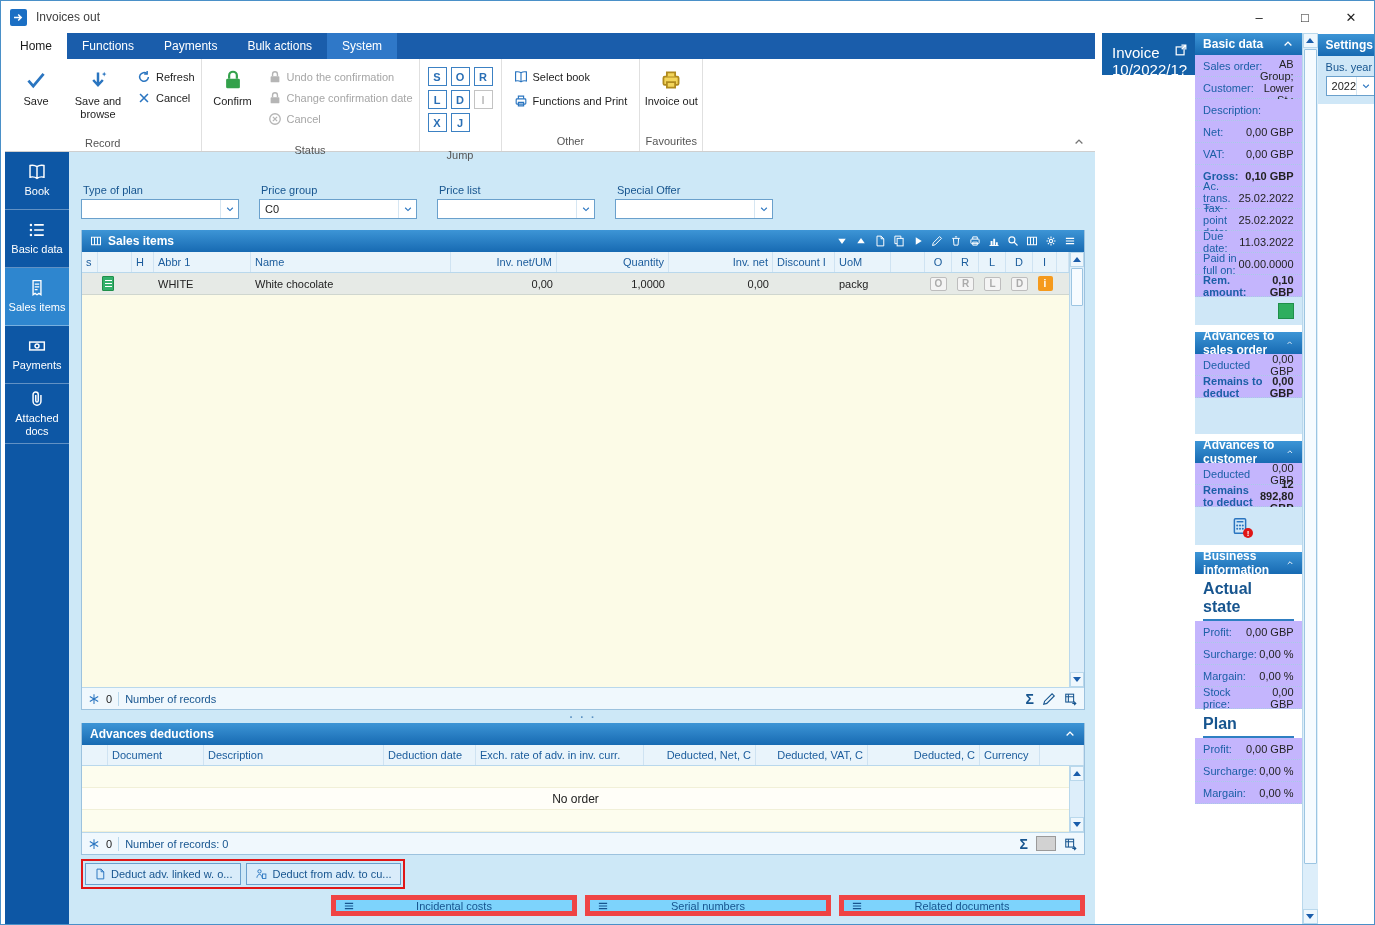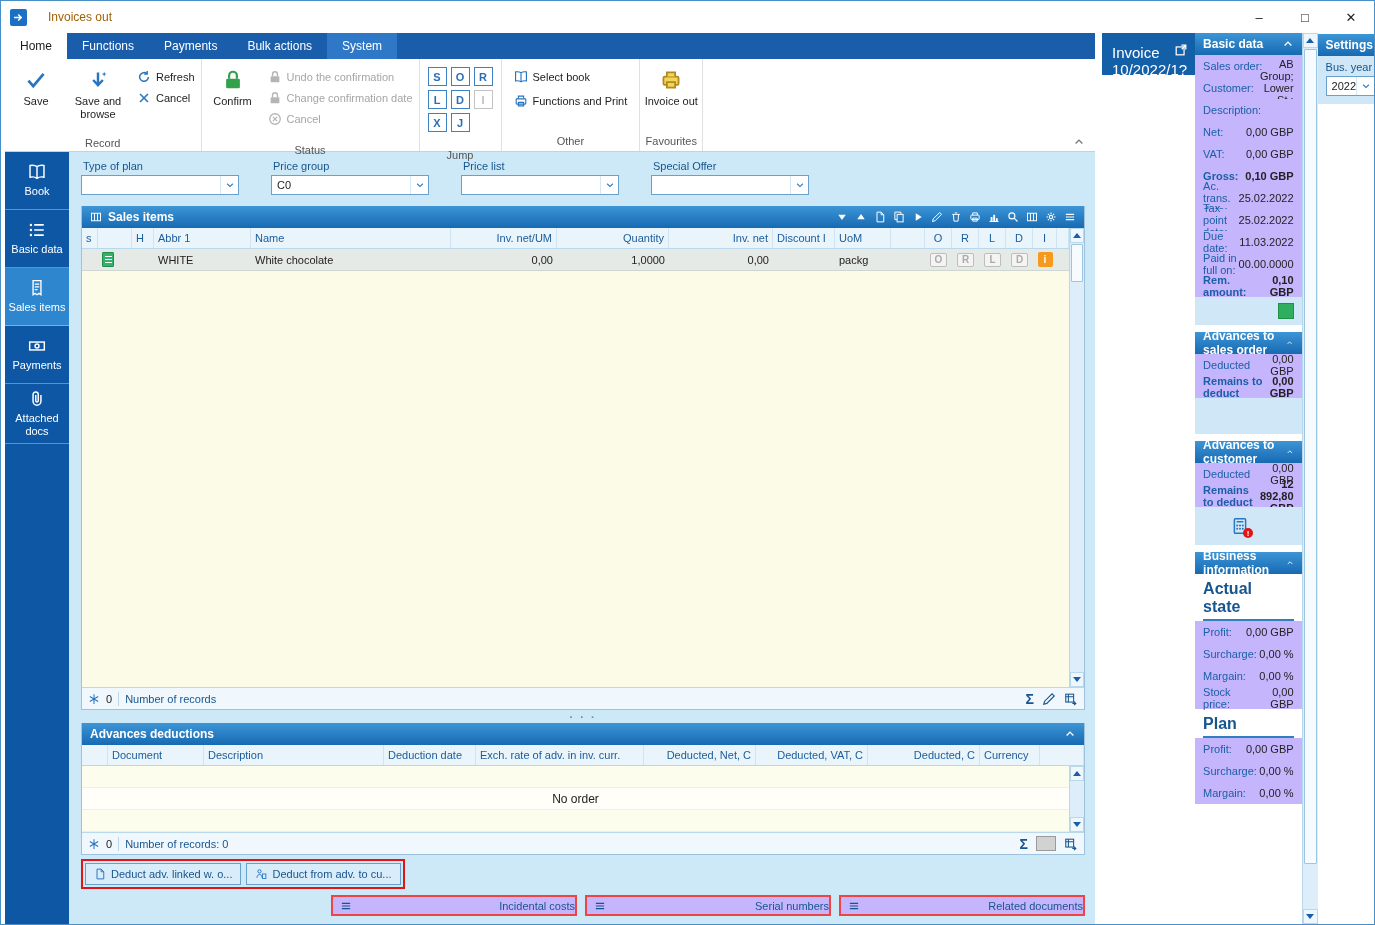--- a/index.html
+++ b/index.html
@@ -3,21 +3,21 @@
 <meta charset="utf-8">
 <style>
   * { margin:0; padding:0; box-sizing:border-box; }
   html,body { background:#9aa7b3; }
   body { font-family:"Liberation Sans", sans-serif; font-size:11px; color:#222; }
   .window { position:relative; width:1375px; height:925px; background:#fff; border:1px solid #4a90c8; overflow:hidden; }
 
   
   .titlebar { height:32px; display:flex; align-items:center; padding-left:9px; background:#fff; }
   .app-icon { width:17px; height:17px; }
-  .title-text { margin-left:21px; font-size:12px; color:#a16207; }
+  .title-text { margin-left:9px; font-size:12px; color:#404040; }
   .win-controls { margin-left:auto; display:flex; height:32px; }
   .win-btn { width:46px; display:flex; align-items:center; justify-content:center; font-size:13px; color:#222; cursor:default; }
 
   .app-body { display:flex; height:891px; }
 
   
   .left-col { width:1094px; display:flex; flex-direction:column; background:#fff; padding-left:4px; }
 
   .tabbar { height:26px; background:#1a5dab; display:flex; align-items:stretch; }
   .tab { display:flex; align-items:center; padding:0 15px; color:#fff; font-size:12px; cursor:default; }
@@ -53,21 +53,21 @@
 
   
   .work-row { flex:1; display:flex; overflow:hidden; }
   .sidebar { width:64px; background:#0d57a5; display:flex; flex-direction:column; }
   .side-item { min-height:58px; display:flex; flex-direction:column; align-items:center; justify-content:center; gap:4px; color:#fff; border-bottom:1px solid rgba(255,255,255,.35); padding:6px 2px; text-align:center; line-height:1.15; cursor:default; }
   .side-item.active { background:#2e86cf; }
 
   .content { flex:1; background:#cde8f7; display:flex; flex-direction:column; padding:6px 10px 8px 12px; overflow:hidden; }
 
   
-  .filter-row { height:46px; display:flex; gap:32px; padding-top:2px; }
+  .filter-row { height:46px; display:flex; gap:20px; padding-top:2px;margin-top:24px; }
   .filter { display:flex; flex-direction:column; gap:3px; }
   .flabel { color:#17558f; padding-left:2px; }
   .combo { width:158px; height:20px; background:#fff; border:1px solid #6aa0cc; display:flex; align-items:center; padding-left:5px; cursor:default; }
   .combo-val { flex:1; color:#222; }
   .combo-btn { width:18px; height:18px; display:flex; align-items:center; justify-content:center; color:#2a75c0; border-left:1px solid #d6e6f2; }
 
   
   .panel-header { height:22px; background:linear-gradient(#3d95d6,#176ab2); color:#fff; font-weight:bold; font-size:12px; display:flex; align-items:center; padding:0 8px; gap:6px; }
   .ph-icons { margin-left:auto; display:flex; align-items:center; gap:7px; color:#fff; }
   .ph-icons .svgi { cursor:default; }
@@ -114,21 +114,21 @@
   .arows { display:flex; height:66px; }
   .abands { flex:1; display:flex; flex-direction:column; }
   .aband { flex:1; background:#fdfdee; border-bottom:1px solid #f1f0d8; }
   .aband.white { background:#fffef8; display:flex; align-items:center; justify-content:center; color:#222; font-size:12px; }
 
   .deduct-row { margin-top:4px; }
   .deduct-wrap { display:inline-flex; gap:5px; border:2px solid #e01616; padding:2px; }
   .deduct-btn { height:22px; display:flex; align-items:center; gap:5px; padding:0 8px; background:#d9ecfa; border:1px solid #6aa0cc; color:#17558f; cursor:default; white-space:nowrap; }
 
   .bottom-row { margin-top:6px; display:flex; justify-content:flex-end; gap:8px; }
-  .bottom-btn { width:246px; height:21px; background:#c4b5fd; border:2px solid #ef4444; color:#17558f; display:flex; align-items:center; justify-content:flex-end; position:relative; cursor:default; }
+  .bottom-btn { width:246px; height:21px; background:#7dd3fc; border:5px solid #ef4444; color:#17558f; display:flex; align-items:center; justify-content:center; position:relative; cursor:default; }
   .bottom-btn .svgi { position:absolute; left:7px; }
 
   
   .right-gap { width:7px; background:#fff; }
   .right-panel { flex:1; background:#fff; display:flex; overflow:hidden; }
   .rp-title { height:42px; background:#1460a8; color:#fff; font-size:15px; padding:11px 8px 0 10px; position:relative; }
   .rp-popout { position:absolute; right:7px; top:7px; color:#fff; cursor:default; }
   .rp-main { flex:1; display:flex; min-height:0; }
   .rp-sections { flex:1; display:flex; flex-direction:column; overflow:hidden; min-width:0; }
   .section { margin-bottom:7px; display:flex; flex-direction:column; }

